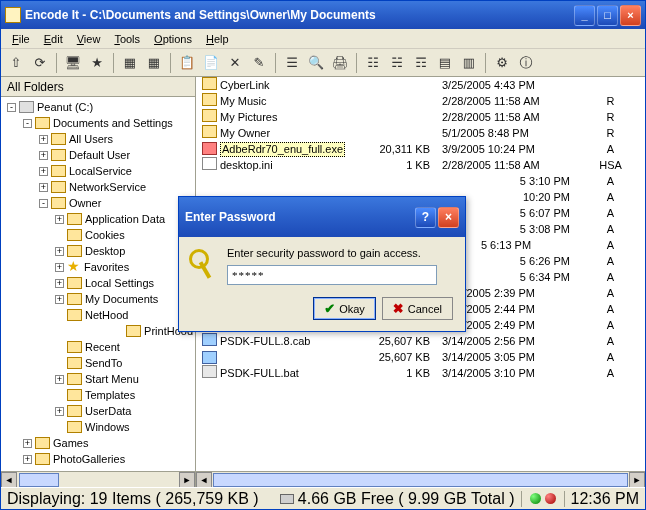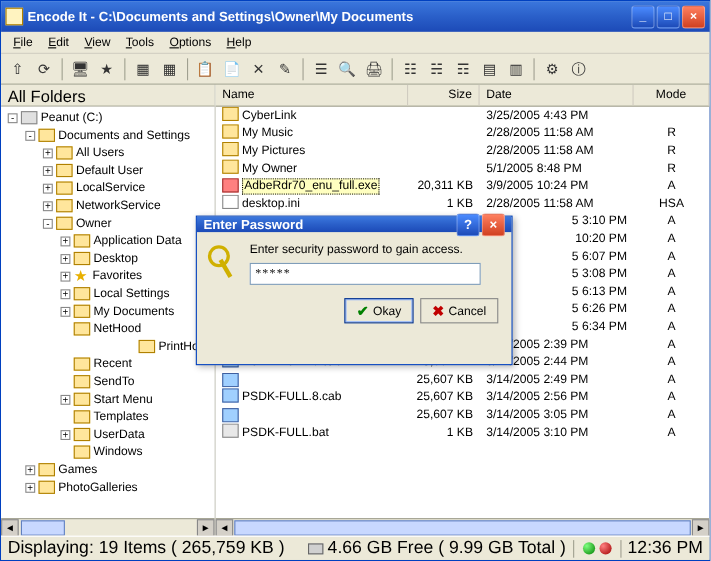--- a/index.html
+++ b/index.html
@@ -12,21 +12,21 @@
   .winbtn.min, .winbtn.max { background: linear-gradient(to bottom, #4b8bff, #1c4ab7); }
   .winbtn.close { background: linear-gradient(to bottom, #ff8060, #d04020); }
   .menubar { height: 20px; background: #ece9d8; display: flex; align-items: center; padding: 0 4px; border-bottom: 1px solid #d0ccc0; }
   .menuitem { padding: 2px 7px; cursor: default; }
   .menuitem u { text-decoration: underline; }
   .toolbar { height: 28px; background: #ece9d8; display: flex; align-items: center; padding: 0 4px; border-bottom: 1px solid #a0a090; gap: 2px; }
   .tbtn { width: 22px; height: 22px; display: flex; align-items: center; justify-content: center; cursor: default; font-size: 13px; color: #333; }
   .tsep { width: 1px; height: 20px; background: #a0a090; margin: 0 3px; }
   .content { flex: 1; display: flex; overflow: hidden; }
   .leftpane { width: 195px; border-right: 1px solid #a0a090; display: flex; flex-direction: column; background: #fff; }
-  .pane-hdr { height: 20px; background: #ece9d8; border-bottom: 1px solid #a0a090; padding: 3px 6px; font-size: 15px; }
+  .pane-hdr { height: 20px; background: #ece9d8; border-bottom: 1px solid #a0a090; padding: 3px 6px; font-size: 12px; }
   .tree { flex: 1; overflow: auto; padding: 2px; background: #fff; }
   .tree-node { white-space: nowrap; height: 16px; line-height: 16px; display: flex; align-items: center; }
   .exp { width: 9px; height: 9px; border: 1px solid #888; background: #fff; font-size: 9px; line-height: 7px; text-align: center; margin-right: 3px; color: #000; cursor: default; flex-shrink: 0; }
   .exp.none { border: none; background: transparent; }
   .fld { width: 15px; height: 12px; background: #ffe69c; border: 1px solid #b08000; margin-right: 3px; flex-shrink: 0; }
   .drv { width: 15px; height: 12px; background: #e0e0e0; border: 1px solid #888; margin-right: 3px; flex-shrink: 0; }
   .fav { width: 14px; height: 14px; color: #e8b000; margin-right: 3px; flex-shrink: 0; font-size: 14px; line-height: 12px; }
   .rightpane { flex: 1; display: flex; flex-direction: column; background: #fff; }
   .list-hdr { height: 20px; background: #ece9d8; display: flex; border-bottom: 1px solid #a0a090; }
   .lh { border-right: 1px solid #d0ccc0; padding: 3px 6px; font-size: 11px; cursor: default; }
@@ -51,21 +51,21 @@
   .hscroll { height: 16px; background: #ece9d8; border-top: 1px solid #a0a090; display: flex; align-items: center; }
   .hs-btn { width: 16px; height: 16px; background: #d4d0c8; border: 1px solid #888; font-size: 9px; text-align: center; line-height: 14px; }
   .hs-thumb { background: #c8d8ff; border: 1px solid #6080c0; height: 14px; }
   .statusbar { height: 22px; background: #ece9d8; border-top: 1px solid #fff; display: flex; align-items: center; padding: 0 6px; font-size: 16px; }
   .st-sep { width: 1px; height: 16px; background: #a0a090; margin: 0 6px; }
   .led { width: 11px; height: 11px; border-radius: 50%; margin: 0 2px; }
   .led.g { background: radial-gradient(circle at 30% 30%, #80ff80, #008000); }
   .led.r { background: radial-gradient(circle at 30% 30%, #ff8080, #a00000); }
   
   .dialog { position: absolute; left: 178px; top: 196px; width: 288px; height: 136px; border: 1px solid #0040c0; background: #ece9d8; box-shadow: 2px 2px 6px rgba(0,0,0,0.3); display: flex; flex-direction: column; }
-  .dlg-title { height: 14px; background: linear-gradient(to bottom, #3b77dd 0%, #2a5fc9 50%, #1c4ab7 100%); color: white; font-weight: bold; display: flex; align-items: center; padding: 0 6px; font-size: 12px; }
+  .dlg-title { height: 40px; background: linear-gradient(to bottom, #3b77dd 0%, #2a5fc9 50%, #1c4ab7 100%); color: white; font-weight: bold; display: flex; align-items: center; padding: 0 6px; font-size: 12px; }
   .dlg-title-text { flex: 1; }
   .dlg-btn { width: 21px; height: 21px; margin-left: 2px; border-radius: 3px; display: flex; align-items: center; justify-content: center; font-weight: bold; }
   .dlg-btn.help { background: linear-gradient(to bottom, #4b8bff, #1c4ab7); color: white; border: 1px solid rgba(255,255,255,0.3); }
   .dlg-btn.close { background: linear-gradient(to bottom, #ff8060, #d04020); color: white; border: 1px solid rgba(255,255,255,0.3); }
   .dlg-body { flex: 1; padding: 10px; display: flex; }
   .key-icon { width: 30px; height: 34px; margin-right: 8px; position: relative; flex-shrink: 0; }
   .key-icon::before { content: ''; position: absolute; width: 14px; height: 14px; border: 3px solid #d0b000; border-radius: 50%; left: 0; top: 2px; }
   .key-icon::after { content: ''; position: absolute; width: 4px; height: 18px; background: #d0b000; left: 14px; top: 14px; transform: rotate(-30deg); }
   .dlg-main { flex: 1; }
   .dlg-msg { margin-bottom: 6px; }
@@ -165,20 +165,25 @@
             <span class="exp">-</span>
             <span class="fld"></span>
             <span>Owner</span>
           </div>
           <div class="tree-node" style="padding-left: 52px;">
             <span class="exp">+</span>
             <span class="fld"></span>
             <span>Application Data</span>
           </div>
           <div class="tree-node" style="padding-left: 52px;">
+            <span class="exp none"></span>
+            <span class="fld"></span>
+            <span>Cookies</span>
+          </div>
+          <div class="tree-node" style="padding-left: 52px;">
             <span class="exp">+</span>
             <span class="fld"></span>
             <span>Desktop</span>
           </div>
           <div class="tree-node" style="padding-left: 52px;">
             <span class="exp">+</span>
             <span class="fav">★</span>
             <span>Favorites</span>
           </div>
           <div class="tree-node" style="padding-left: 52px;">
@@ -243,26 +248,20 @@
           </div>
         </div>
       <div class="hscroll">
         <div class="hs-btn">◄</div>
         <div class="hs-thumb" style="width:40px;margin-left:2px"></div>
         <div style="flex:1"></div>
         <div class="hs-btn">►</div>
       </div>
     </div>
     <div class="rightpane">
-      <div class="list-hdr">
-        <div class="lh name">Name</div>
-        <div class="lh size">Size</div>
-        <div class="lh date">Date</div>
-        <div class="lh mode">Mode</div>
-      </div>
       <div class="list" id="filelist">
           <div class="row">
             <div class="c name">
               <span class="fic fld"></span>
               <span class="lbl">CyberLink</span>
             </div>
             <div class="c size"></div>
             <div class="c date">3/25/2005 4:43 PM</div>
             <div class="c mode"></div>
           </div>
@@ -346,21 +345,21 @@
             <div class="c size" style="visibility: hidden;"></div>
             <div class="c date" style="text-align: right;">5 3:08 PM</div>
             <div class="c mode">A</div>
           </div>
           <div class="row">
             <div class="c name" style="visibility: hidden;">
               <span class="fic cab"></span>
               <span class="lbl"></span>
             </div>
             <div class="c size" style="visibility: hidden;"></div>
-            <div class="c date" style="text-align: right;">5 6:13 PM</div>
+            <div class="c date" style="text-align: center;">5 6:13 PM</div>
             <div class="c mode">A</div>
           </div>
           <div class="row">
             <div class="c name" style="visibility: hidden;">
               <span class="fic cab"></span>
               <span class="lbl"></span>
             </div>
             <div class="c size" style="visibility: hidden;"></div>
             <div class="c date" style="text-align: right;">5 6:26 PM</div>
             <div class="c mode">A</div>

